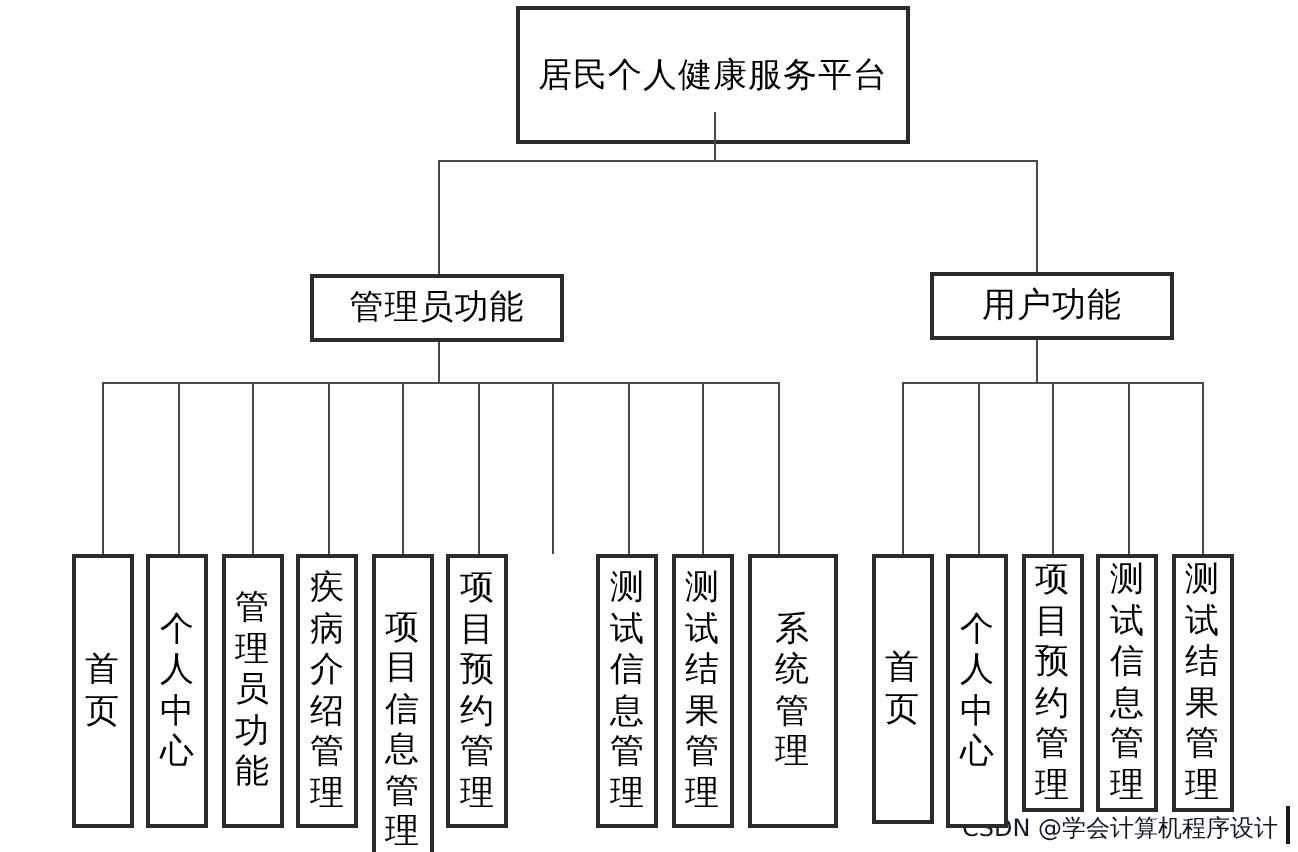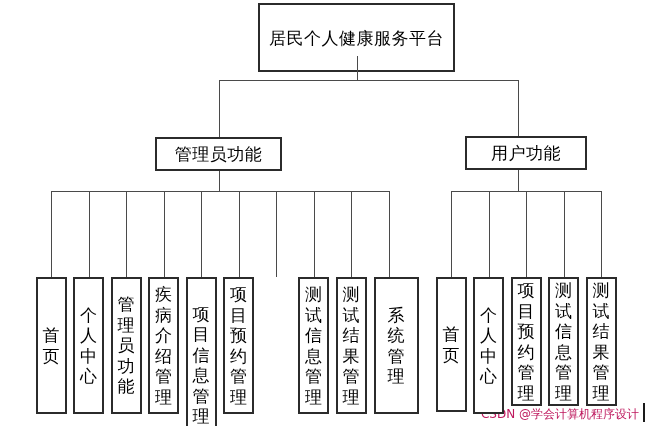--- a/index.html
+++ b/index.html
@@ -43,21 +43,21 @@
     position:absolute;
     top:403px;right:4px;
     width:2px;height:19px;
     background:#1a1a1a;
   }
 </style>
 </head>
 <body>
 
 <div id="stage" style="background: rgb(255, 255, 255);">
-  <div id="watermark" style="color: #be185d;">CSDN @学会计算机程序设计</div>
+  <div id="watermark" style="color: #0f172a;">CSDN @学会计算机程序设计</div>
   <div id="caret-bar"></div>
 <div class="node h-node" style="left: 258px; top: 3px; width: 197px; height: 69px; border-color: rgb(43, 43, 43);">
       <span>居民个人健康服务平台</span>
     </div>
     <div class="line" style="left: 356.5px; top: 56px; width: 1px; height: 24px; background: rgb(74, 74, 74);"></div>
     <div class="line" style="left: 218.5px; top: 80px; width: 300px; height: 1px; background: rgb(74, 74, 74);"></div>
     <div class="line" style="left: 218.5px; top: 80px; width: 1px; height: 57px; background: rgb(74, 74, 74);"></div>
     <div class="node h-node" style="left: 155px; top: 137px; width: 127px; height: 34px; border-color: rgb(43, 43, 43);">
       <span>管理员功能</span>
     </div>

